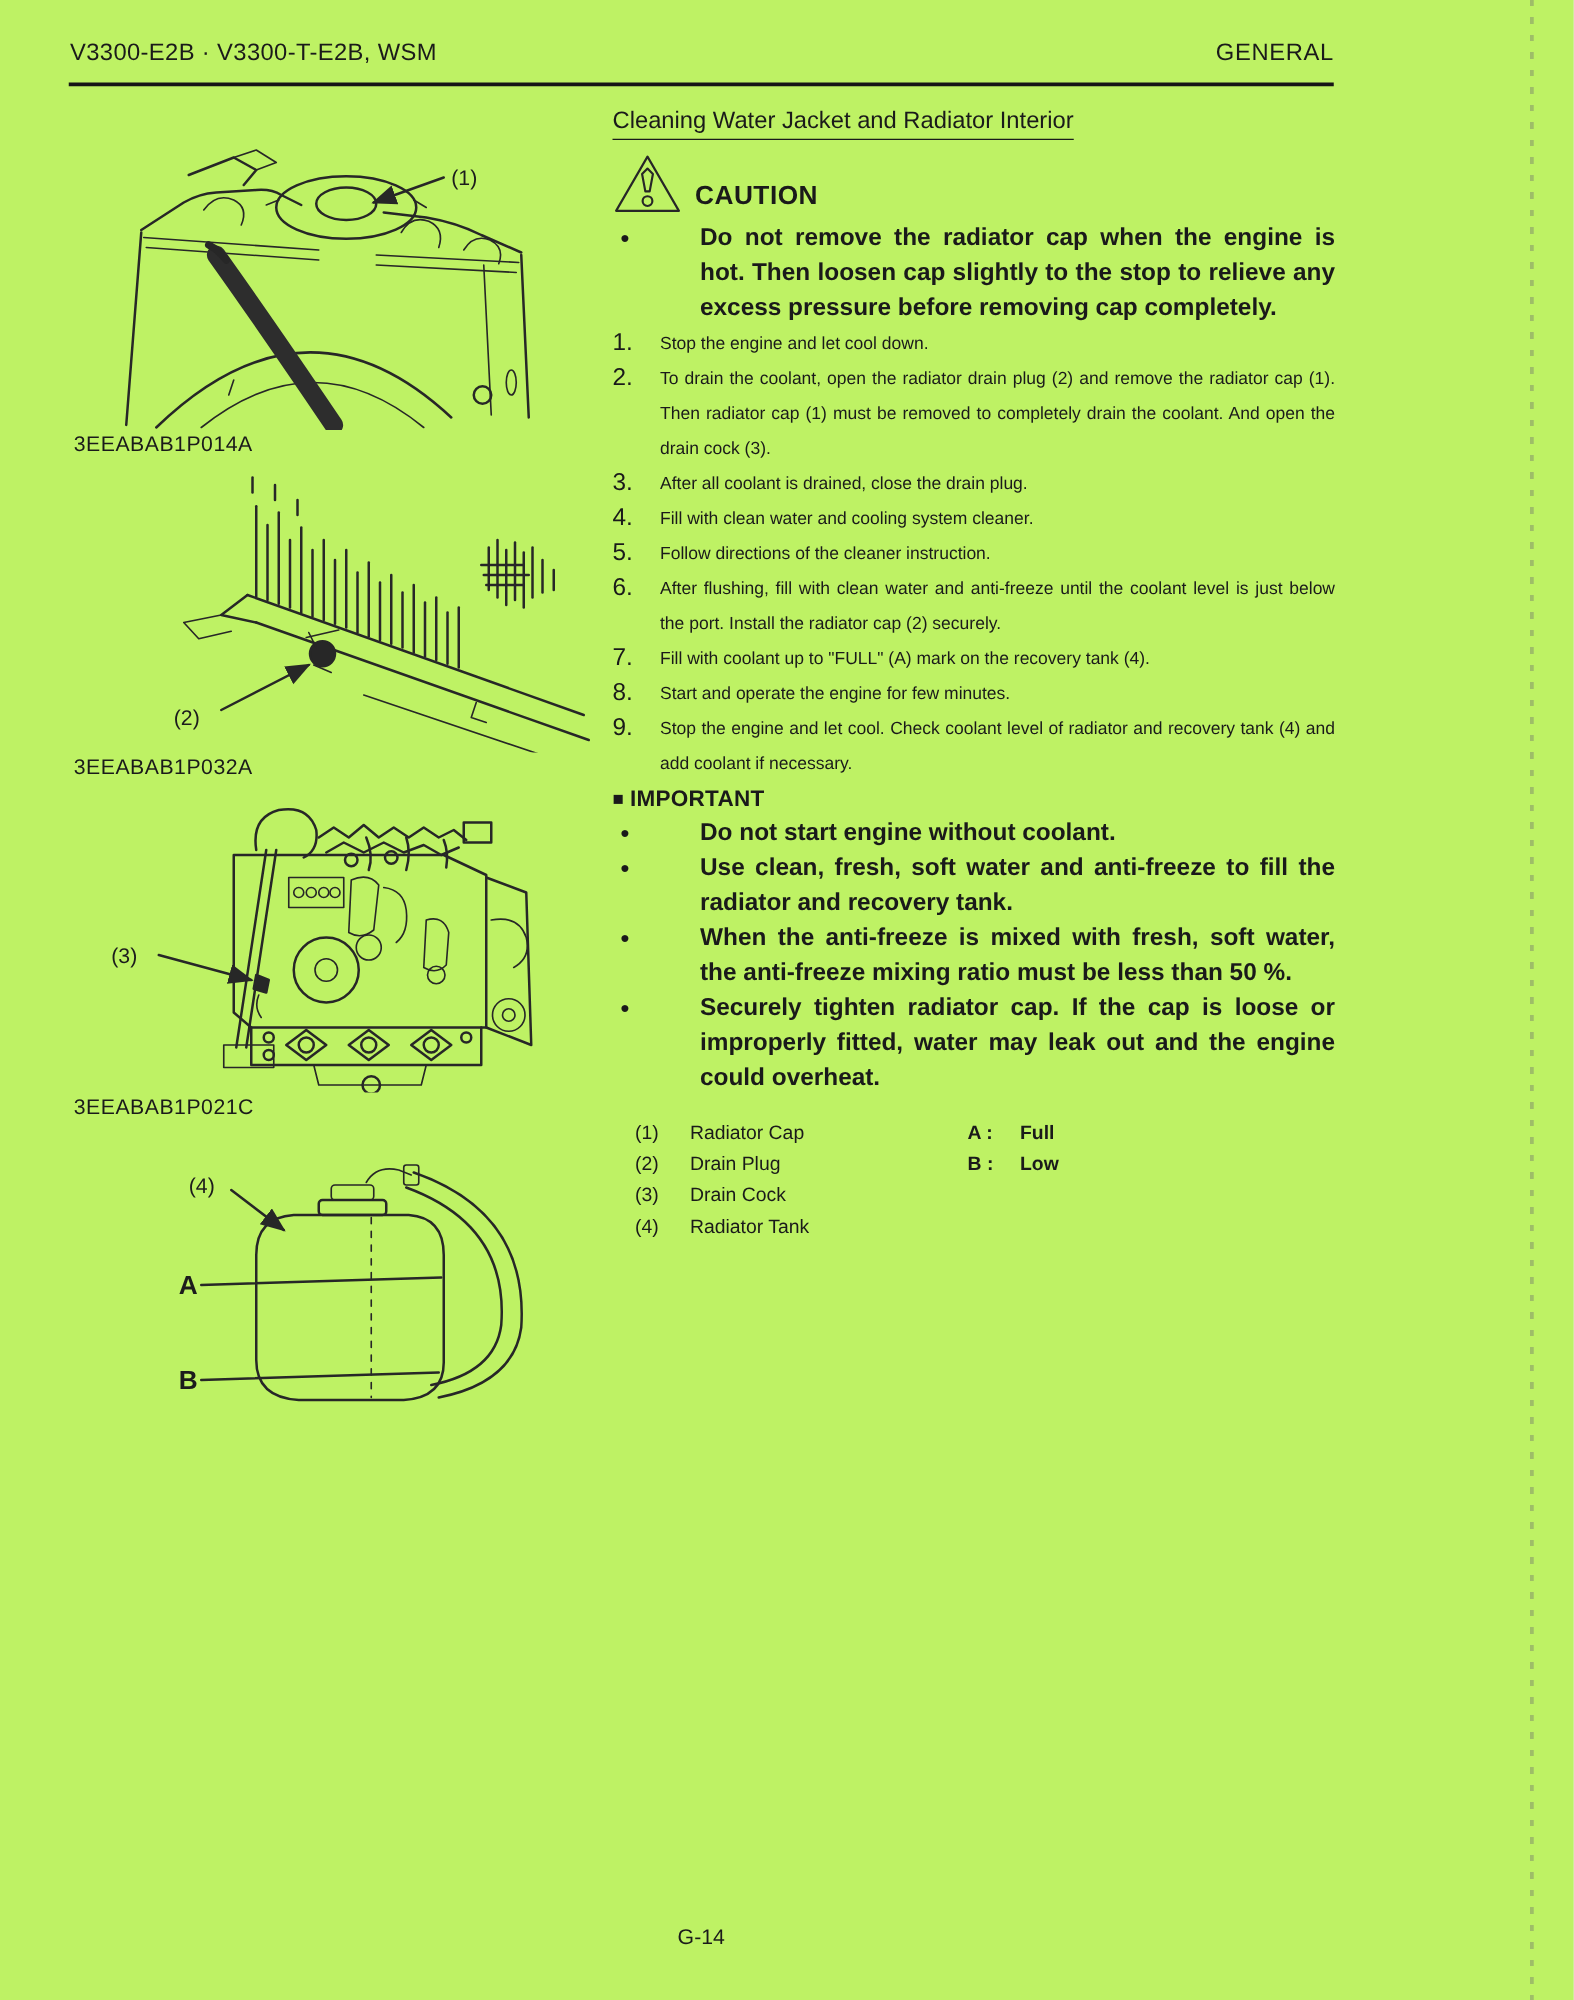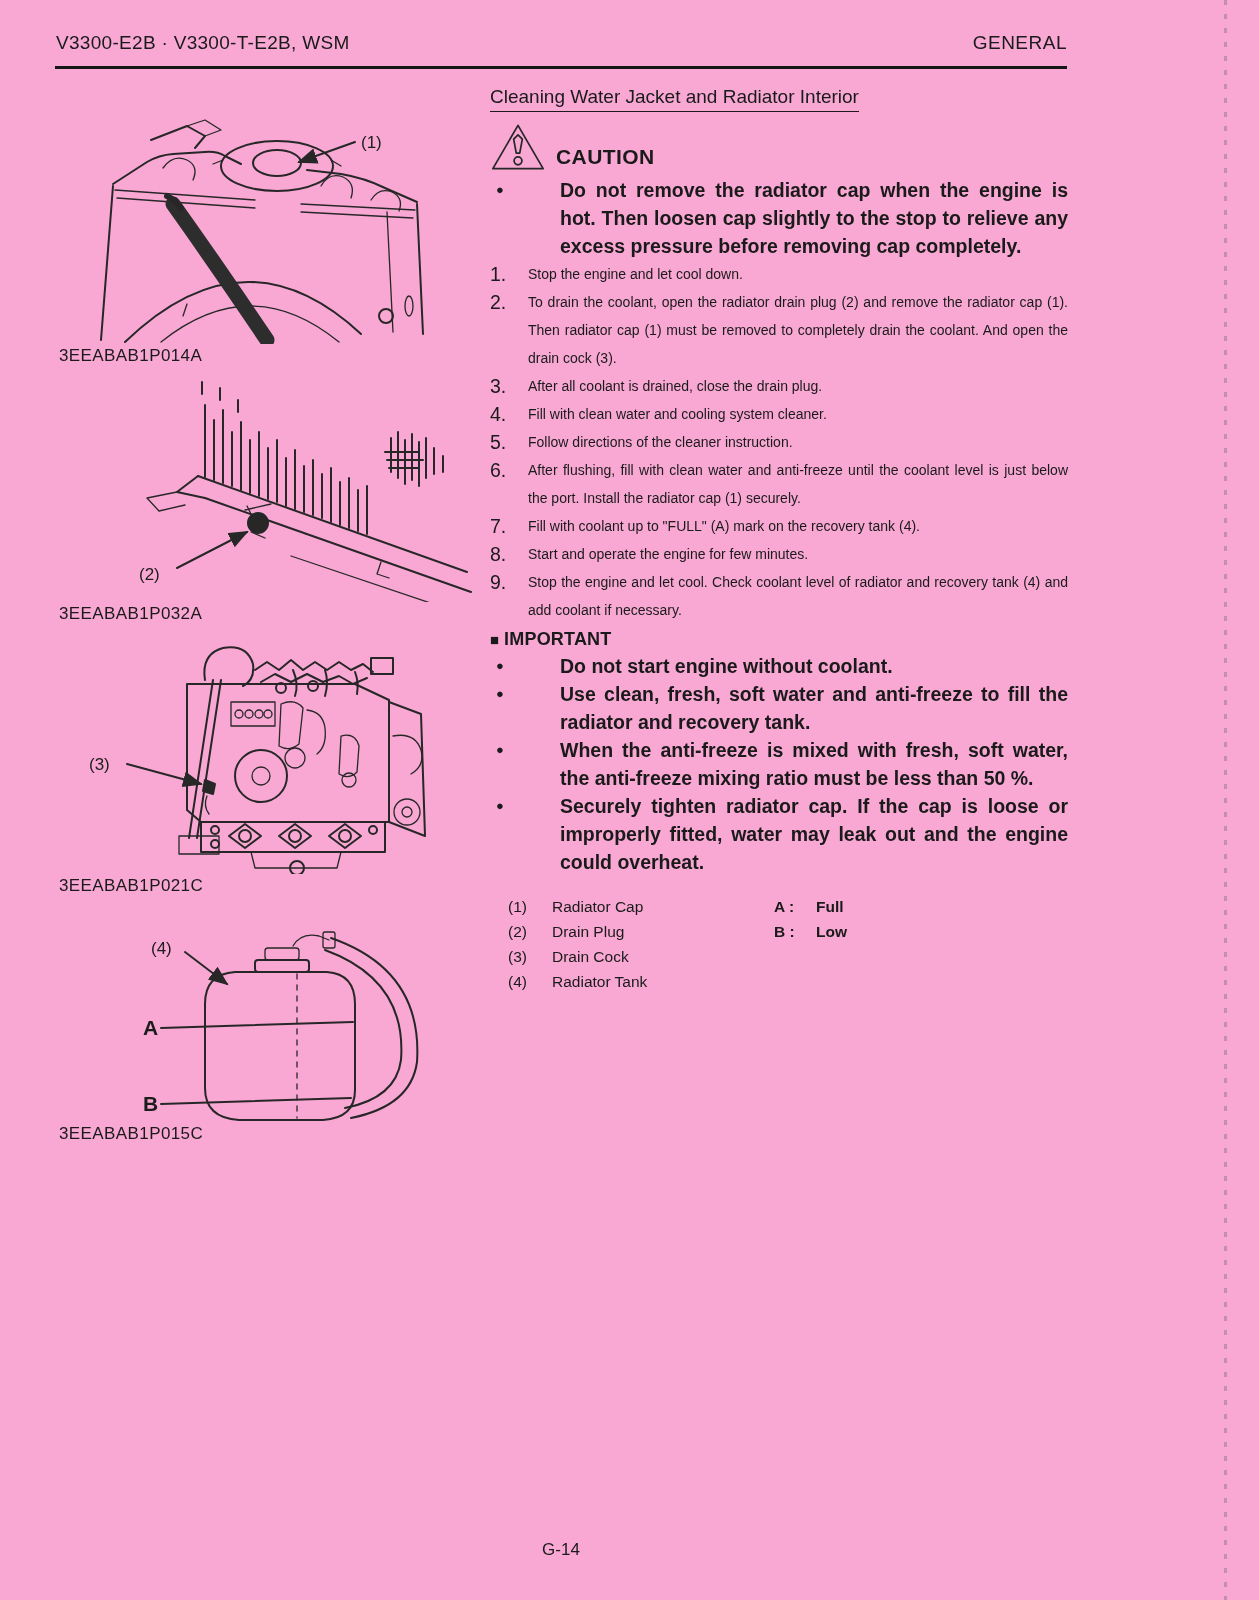--- a/index.html
+++ b/index.html
@@ -1,19 +1,19 @@
 <!DOCTYPE html>
 <html><head>
 <meta charset="utf-8">
 <style>
   * { margin:0; padding:0; box-sizing:border-box; }
   html,body { background:#e8e8e8; }
   .page {
     position:relative; width:1259px; height:1600px; margin:0 auto;
-    background:#f9a8d4; color:#1a1a1a;
+    background:#bef264; color:#1a1a1a;
     font-family:"Liberation Sans", sans-serif;
     overflow:hidden;
   }
   
   .hdr-left  { position:absolute; left:56px;  top:32px; font-size:19px; letter-spacing:.3px; }
   .hdr-right { position:absolute; right:192px; top:32px; font-size:19px; letter-spacing:.5px; }
   .hdr-rule  { position:absolute; left:55px; top:66px; width:1012px; height:3px; background:#161616; }
   
   .left-col  { position:absolute; left:55px; top:108px; width:425px; }
   .right-col { position:absolute; left:490px; top:86px; width:578px; }
@@ -267,21 +267,20 @@
 
         <line x1="106" y1="116" x2="298" y2="110"></line>
         <text x="88" y="123" class="bold-mark">A</text>
 
         <line x1="106" y1="192" x2="296" y2="186"></line>
         <text x="88" y="199" class="bold-mark">B</text>
 
         <line x1="130" y1="40" x2="172" y2="72" marker-end="url(#ah4)"></line>
         <text x="96" y="42">(4)</text>
       </svg>
-      <figcaption class="fig-caption">3EEABAB1P015C</figcaption>
     </figure>
   </div>
 
   <div class="right-col">
 
     <div class="sec-title">
       <span>Cleaning Water Jacket and Radiator Interior</span>
     </div>
 
     <div class="caution-hd">
@@ -313,21 +312,21 @@
     <div class="step">
         <span class="num">4.</span>
         <div class="s-text">Fill with clean water and cooling system cleaner.</div>
       </div>
     <div class="step">
         <span class="num">5.</span>
         <div class="s-text">Follow directions of the cleaner instruction.</div>
       </div>
     <div class="step">
         <span class="num">6.</span>
-        <div class="s-text">After flushing, fill with clean water and anti-freeze until the coolant level is just below the port.  Install the radiator cap (1) securely.</div>
+        <div class="s-text">After flushing, fill with clean water and anti-freeze until the coolant level is just below the port.  Install the radiator cap (2) securely.</div>
       </div>
     <div class="step">
         <span class="num">7.</span>
         <div class="s-text">Fill with coolant up to "FULL" (A) mark on the recovery tank (4).</div>
       </div>
     <div class="step">
         <span class="num">8.</span>
         <div class="s-text">Start and operate the engine for few minutes.</div>
       </div>
     <div class="step">

